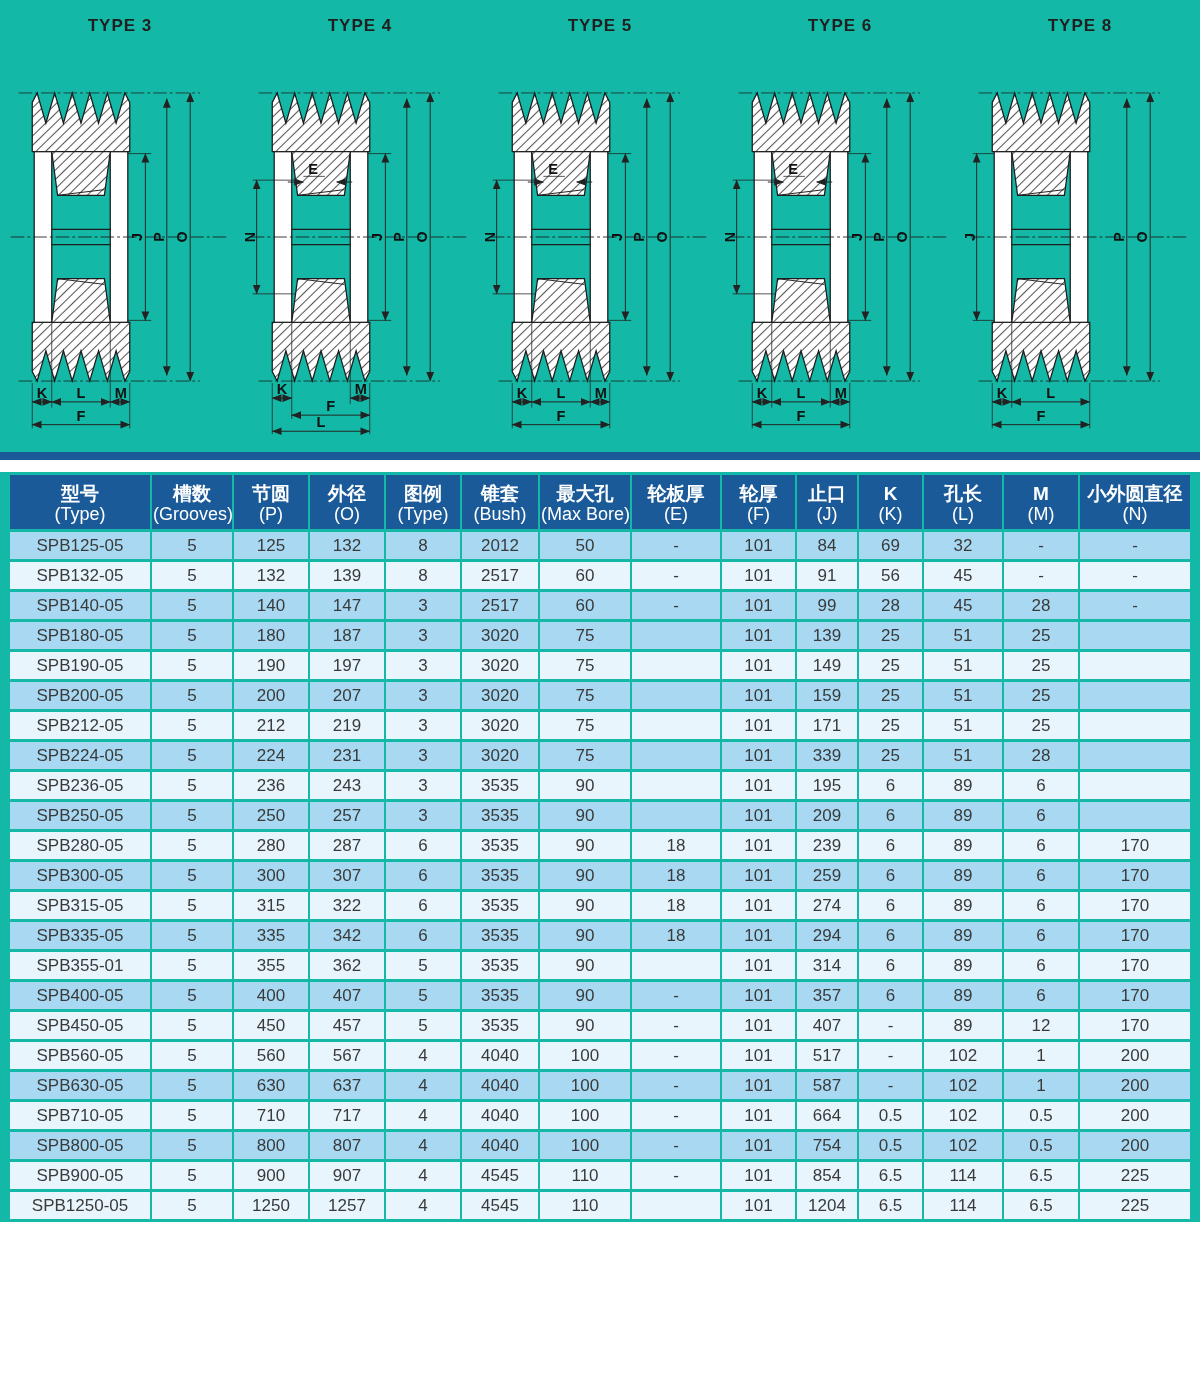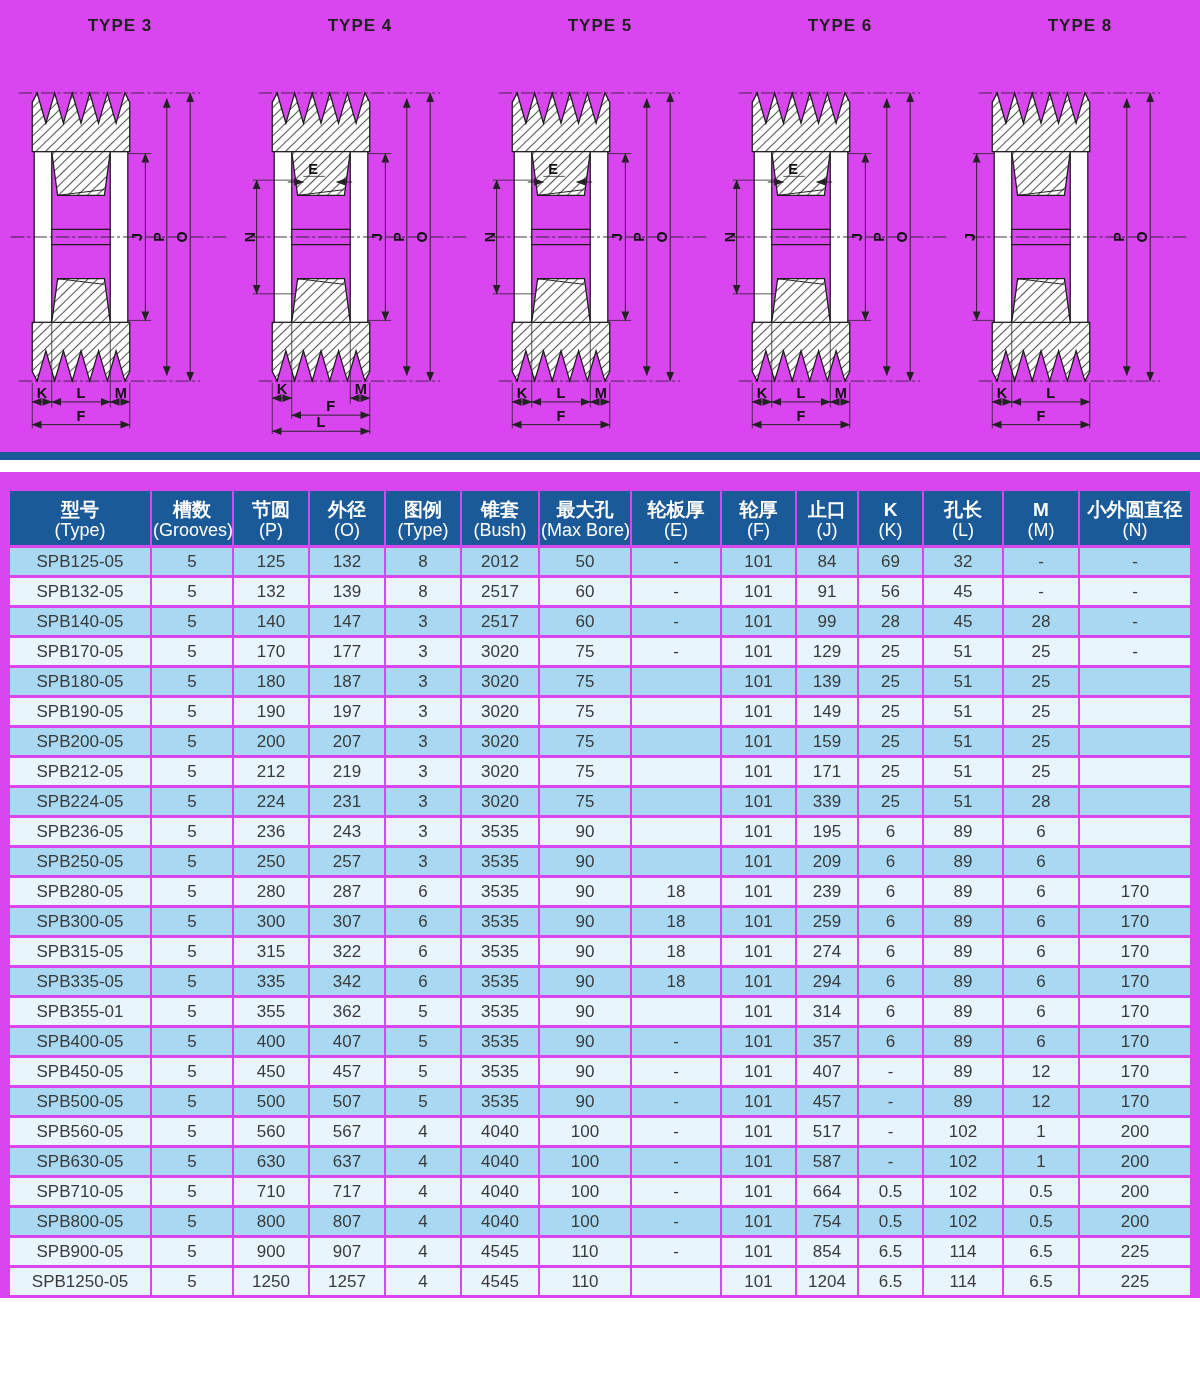--- a/index.html
+++ b/index.html
@@ -1,35 +1,35 @@
 <!DOCTYPE html>
 <html><head>
 <meta charset="utf-8">
 <style>
   html,body{margin:0;padding:0;background:#ffffff;}
   body{width:1200px;font-family:"Liberation Sans",sans-serif;}
-  .page{width:1200px;background:#d946ef;}
+  .page{width:1200px;background:#14b8a6;}
 
   
   .drawings{display:flex;height:452px;overflow:hidden;}
   .drawing{width:240px;text-align:center;}
   .drawing-title{margin:16px 0 0 0;font-size:17px;font-weight:bold;letter-spacing:1px;color:#1f1f1f;}
   svg.pulley{width:234px;height:398px;display:block;margin:2px auto 0 auto;}
 
   .dl{stroke:#222;stroke-width:1;fill:none;}
   .xl{stroke:#222;stroke-width:0.8;fill:none;}
   .dt{font-family:"Liberation Sans",sans-serif;font-size:15px;font-weight:bold;fill:#111;
       text-anchor:middle;dominant-baseline:middle;}
 
   
   .divider-bar{height:8px;background:#1a5a98;}
   .gap{height:12px;background:#ffffff;}
 
   
-  table.spec{border-collapse:separate;border-spacing:2px 3px;margin:16px 8px;width:1184px;table-layout:fixed;}
+  table.spec{border-collapse:separate;border-spacing:2px 3px;margin:0 8px;width:1184px;table-layout:fixed;}
   table.spec th{background:#1a5a98;color:#ffffff;padding:7px 1px;vertical-align:middle;}
   table.spec th .zh{font-size:19px;font-weight:bold;line-height:24px;white-space:nowrap;}
   table.spec th .en{font-size:18px;font-weight:normal;line-height:16px;white-space:nowrap;}
   table.spec td{height:27px;text-align:center;font-size:17px;color:#3a3a3a;padding:0 1px;white-space:nowrap;}
   tr.light td{background:#a9d9f2;}
   tr.pale td{background:#e9f5fc;}
 </style>
 </head>
 <body>
 
@@ -344,110 +344,94 @@
           <td>2517</td>
           <td>60</td>
           <td>-</td>
           <td>101</td>
           <td>99</td>
           <td>28</td>
           <td>45</td>
           <td>28</td>
           <td>-</td>
         </tr>
-        <tr class="pale">
-          <td>SPB170-05</td>
-          <td>5</td>
-          <td>170</td>
-          <td>177</td>
+        <tr class="light">
+          <td>SPB180-05</td>
+          <td>5</td>
+          <td>180</td>
+          <td>187</td>
           <td>3</td>
           <td>3020</td>
           <td>75</td>
-          <td>-</td>
-          <td>101</td>
-          <td>129</td>
+          <td></td>
+          <td>101</td>
+          <td>139</td>
           <td>25</td>
           <td>51</td>
           <td>25</td>
-          <td>-</td>
-        </tr>
-        <tr class="light">
-          <td>SPB180-05</td>
-          <td>5</td>
-          <td>180</td>
-          <td>187</td>
+          <td></td>
+        </tr>
+        <tr class="pale">
+          <td>SPB190-05</td>
+          <td>5</td>
+          <td>190</td>
+          <td>197</td>
           <td>3</td>
           <td>3020</td>
           <td>75</td>
           <td></td>
           <td>101</td>
-          <td>139</td>
+          <td>149</td>
           <td>25</td>
           <td>51</td>
           <td>25</td>
           <td></td>
         </tr>
-        <tr class="pale">
-          <td>SPB190-05</td>
-          <td>5</td>
-          <td>190</td>
-          <td>197</td>
+        <tr class="light">
+          <td>SPB200-05</td>
+          <td>5</td>
+          <td>200</td>
+          <td>207</td>
           <td>3</td>
           <td>3020</td>
           <td>75</td>
           <td></td>
           <td>101</td>
-          <td>149</td>
+          <td>159</td>
           <td>25</td>
           <td>51</td>
           <td>25</td>
           <td></td>
         </tr>
-        <tr class="light">
-          <td>SPB200-05</td>
-          <td>5</td>
-          <td>200</td>
-          <td>207</td>
+        <tr class="pale">
+          <td>SPB212-05</td>
+          <td>5</td>
+          <td>212</td>
+          <td>219</td>
           <td>3</td>
           <td>3020</td>
           <td>75</td>
           <td></td>
           <td>101</td>
-          <td>159</td>
+          <td>171</td>
           <td>25</td>
           <td>51</td>
           <td>25</td>
           <td></td>
         </tr>
-        <tr class="pale">
-          <td>SPB212-05</td>
-          <td>5</td>
-          <td>212</td>
-          <td>219</td>
+        <tr class="light">
+          <td>SPB224-05</td>
+          <td>5</td>
+          <td>224</td>
+          <td>231</td>
           <td>3</td>
           <td>3020</td>
           <td>75</td>
           <td></td>
           <td>101</td>
-          <td>171</td>
-          <td>25</td>
-          <td>51</td>
-          <td>25</td>
-          <td></td>
-        </tr>
-        <tr class="light">
-          <td>SPB224-05</td>
-          <td>5</td>
-          <td>224</td>
-          <td>231</td>
-          <td>3</td>
-          <td>3020</td>
-          <td>75</td>
-          <td></td>
-          <td>101</td>
           <td>339</td>
           <td>25</td>
           <td>51</td>
           <td>28</td>
           <td></td>
         </tr>
         <tr class="pale">
           <td>SPB236-05</td>
           <td>5</td>
           <td>236</td>
@@ -579,36 +563,20 @@
           <td>SPB450-05</td>
           <td>5</td>
           <td>450</td>
           <td>457</td>
           <td>5</td>
           <td>3535</td>
           <td>90</td>
           <td>-</td>
           <td>101</td>
           <td>407</td>
-          <td>-</td>
-          <td>89</td>
-          <td>12</td>
-          <td>170</td>
-        </tr>
-        <tr class="light">
-          <td>SPB500-05</td>
-          <td>5</td>
-          <td>500</td>
-          <td>507</td>
-          <td>5</td>
-          <td>3535</td>
-          <td>90</td>
-          <td>-</td>
-          <td>101</td>
-          <td>457</td>
           <td>-</td>
           <td>89</td>
           <td>12</td>
           <td>170</td>
         </tr>
         <tr class="pale">
           <td>SPB560-05</td>
           <td>5</td>
           <td>560</td>
           <td>567</td>

